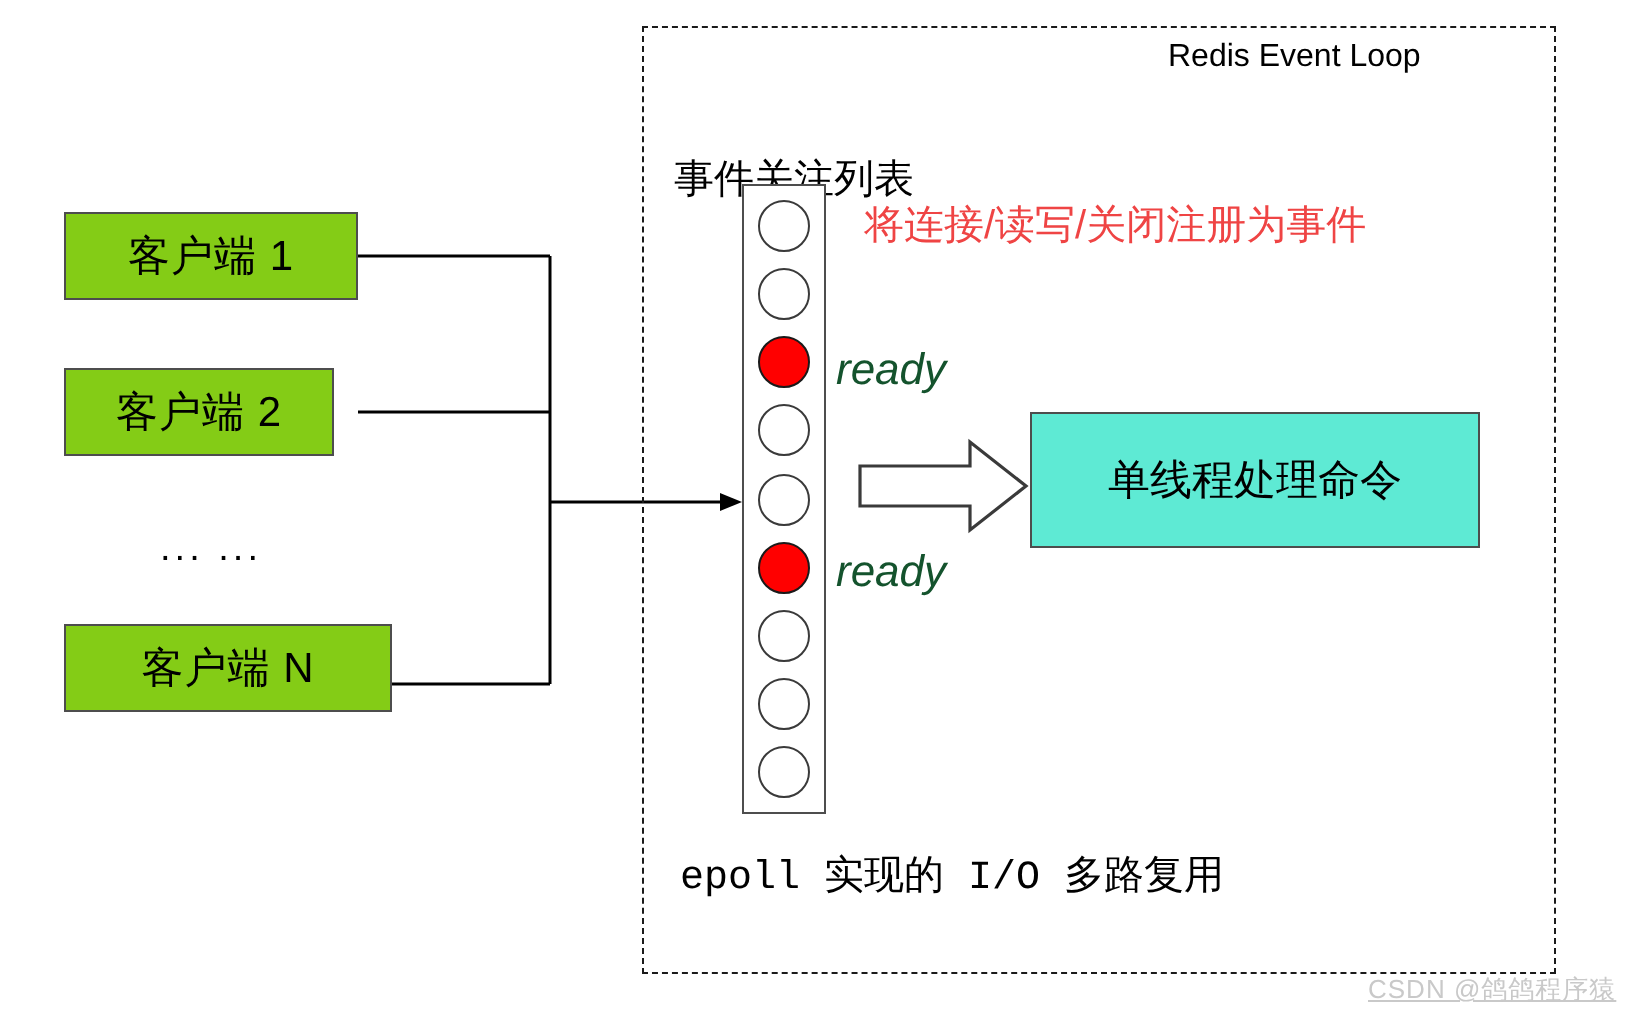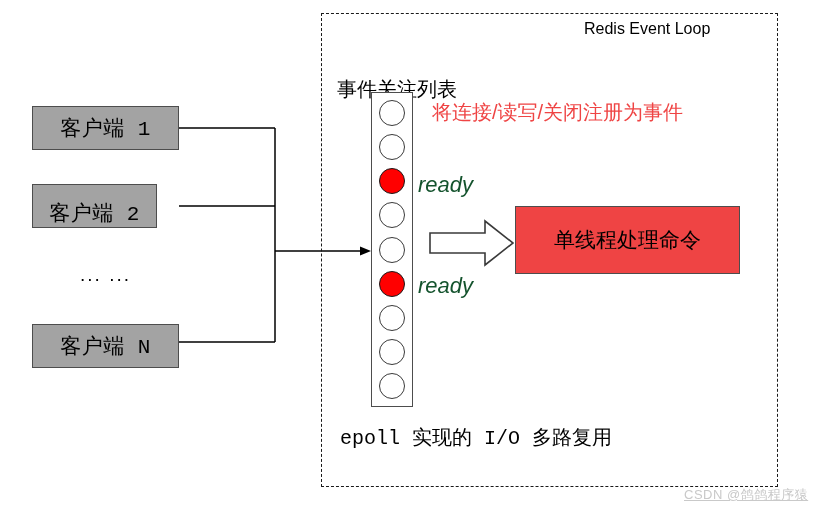--- a/index.html
+++ b/index.html
@@ -17,28 +17,27 @@
     height: 511px;
     background: #ffffff;
     overflow: hidden;
   }
 
   
   .client-box {
     position: absolute;
     box-sizing: border-box;
     border: 1.6px solid #4d4d4d;
-    background: #a3a3a3;
+    background: #84cc16;
     display: flex;
     align-items: center;
     justify-content: center;
     font-size: 21px;
     letter-spacing: 0.5px;
     color: #000;
-    font-family: Liberation Mono, monospace;
   }
 
   .ellipsis-label {
     position: absolute;
     font-size: 19px;
     letter-spacing: 2px;
     color: #000;
     text-align: center;
   }
 
@@ -117,21 +116,21 @@
   
   .block-arrow {
     position: absolute;
   }
 
   
   .thread-box {
     position: absolute;
     box-sizing: border-box;
     border: 1.6px solid #4d4d4d;
-    background: #ef4444;
+    background: #5eead4;
     display: flex;
     align-items: center;
     justify-content: center;
     font-size: 21px;
     color: #000;
   }
 
   .bottom-label {
     position: absolute;
     font-size: 20px;
@@ -164,27 +163,27 @@
     <path d="M275 128 L275 342" stroke="#000000" stroke-width="1.5" fill="none"></path>
 
     <path d="M275 251 L365 251" stroke="#000000" stroke-width="1.5" fill="none"></path>
     <path d="M371 251 L360 246.5 L360 255.5 Z" fill="#000000"></path>
   </svg>
 
   <div class="client-box" style="left:32px; top:106px; width:147px; height:44px;">
     <span>客户端 1</span>
   </div>
 
-  <div class="client-box" style="left:32px; top:184px; width:125px; height:44px;align-items:flex-end;">
+  <div class="client-box" style="left:32px; top:184px; width:135px; height:44px;">
     <span>客户端 2</span>
   </div>
 
   <div class="ellipsis-label" style="left:32px; top:264px; width:147px;">... ...</div>
 
-  <div class="client-box" style="left:32px; top:324px; width:147px; height:44px;">
+  <div class="client-box" style="left:32px; top:312px; width:164px; height:44px;">
     <span>客户端 N</span>
   </div>
 
   <div class="event-loop-box" style="left:321px; top:13px; width:457px; height:474px;"></div>
 
   <div class="loop-title" style="left:584px; top:20px;">Redis Event Loop</div>
 
   <div class="section-label" style="left:337px; top:56px;margin-top:20px;">事件关注列表</div>
 
   <div class="event-list" style="left:371px; top:92px; width:42px; height:315px;">

